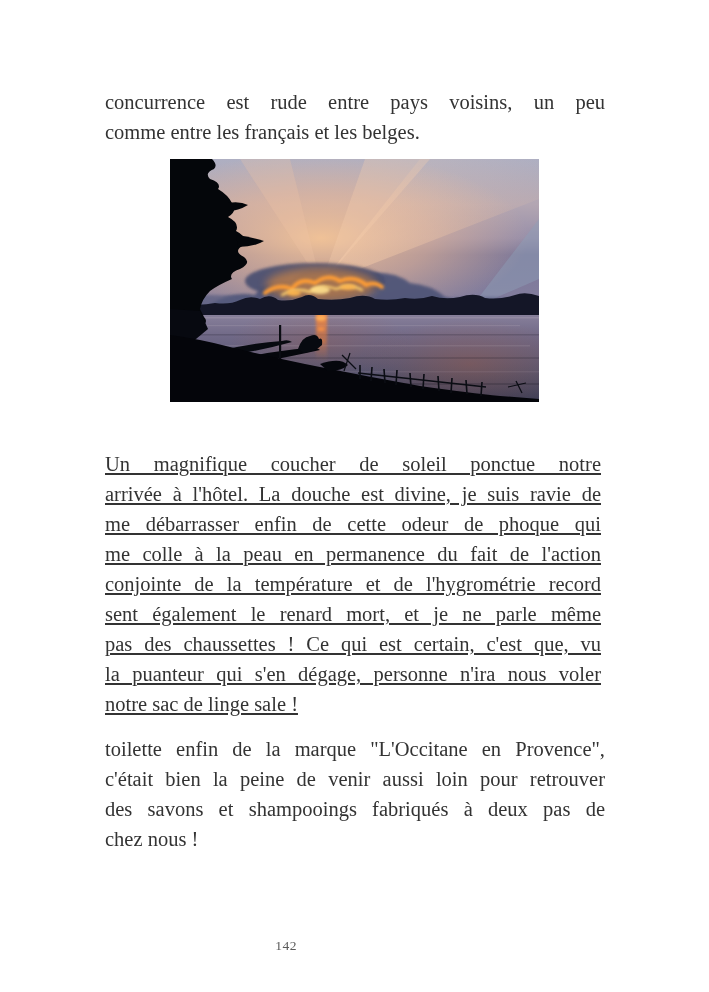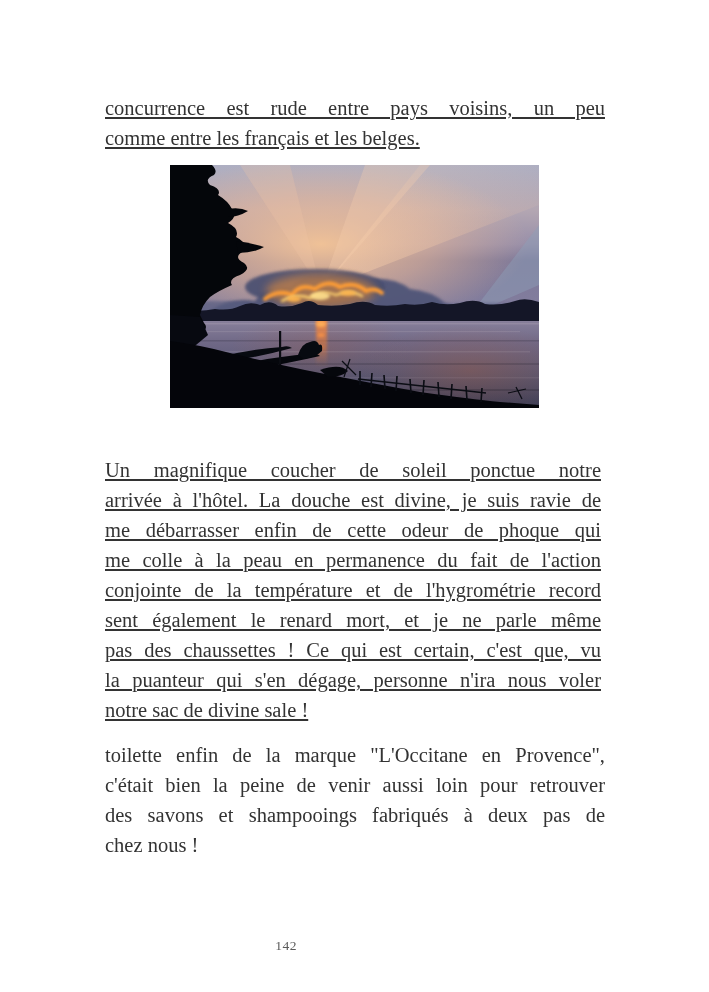--- a/index.html
+++ b/index.html
@@ -27,21 +27,21 @@
   }
   .para .line {
     text-align: justify;
     text-align-last: justify;
     white-space: normal;
   }
   .para .line.last {
     text-align: right;
     text-align-last: left;
   }
-  .para-1 { margin: 10px 0 12px 0; text-decoration: underline; }
+  .para-1 { margin: 4px 0 12px 0; }
   .photo-figure {
     width: 369px;
     height: 243px;
     margin: 0 0 47px 65px;
     line-height: 0;
   }
   .photo-figure svg { display: block; }
   .para-2 { margin: 0 4px 15px 0; text-decoration: underline; }
   .para-3 { margin: 0; }
   .page-number {
@@ -197,21 +197,21 @@
 
   <div class="para para-2">
       <div class="line">Un magnifique coucher de soleil ponctue notre</div>
       <div class="line">arrivée à l'hôtel. La douche est divine, je suis ravie de</div>
       <div class="line">me débarrasser enfin de cette odeur de phoque qui</div>
       <div class="line">me colle à la peau en permanence du fait de l'action</div>
       <div class="line">conjointe de la température et de l'hygrométrie record</div>
       <div class="line">sent également le renard mort, et je ne parle même</div>
       <div class="line">pas des chaussettes ! Ce qui est certain, c'est que, vu</div>
       <div class="line">la puanteur qui s'en dégage, personne n'ira nous voler</div>
-      <div class="line last">notre sac de divine sale !</div>
+      <div class="line last">notre sac de linge sale !</div>
     </div>
 
   <div class="para para-3">
       <div class="line">toilette enfin de la marque "L'Occitane en Provence",</div>
       <div class="line">c'était bien la peine de venir aussi loin pour retrouver</div>
       <div class="line">des savons et shampooings fabriqués à deux pas de</div>
       <div class="line last">chez nous !</div>
     </div>
 
 </div>

